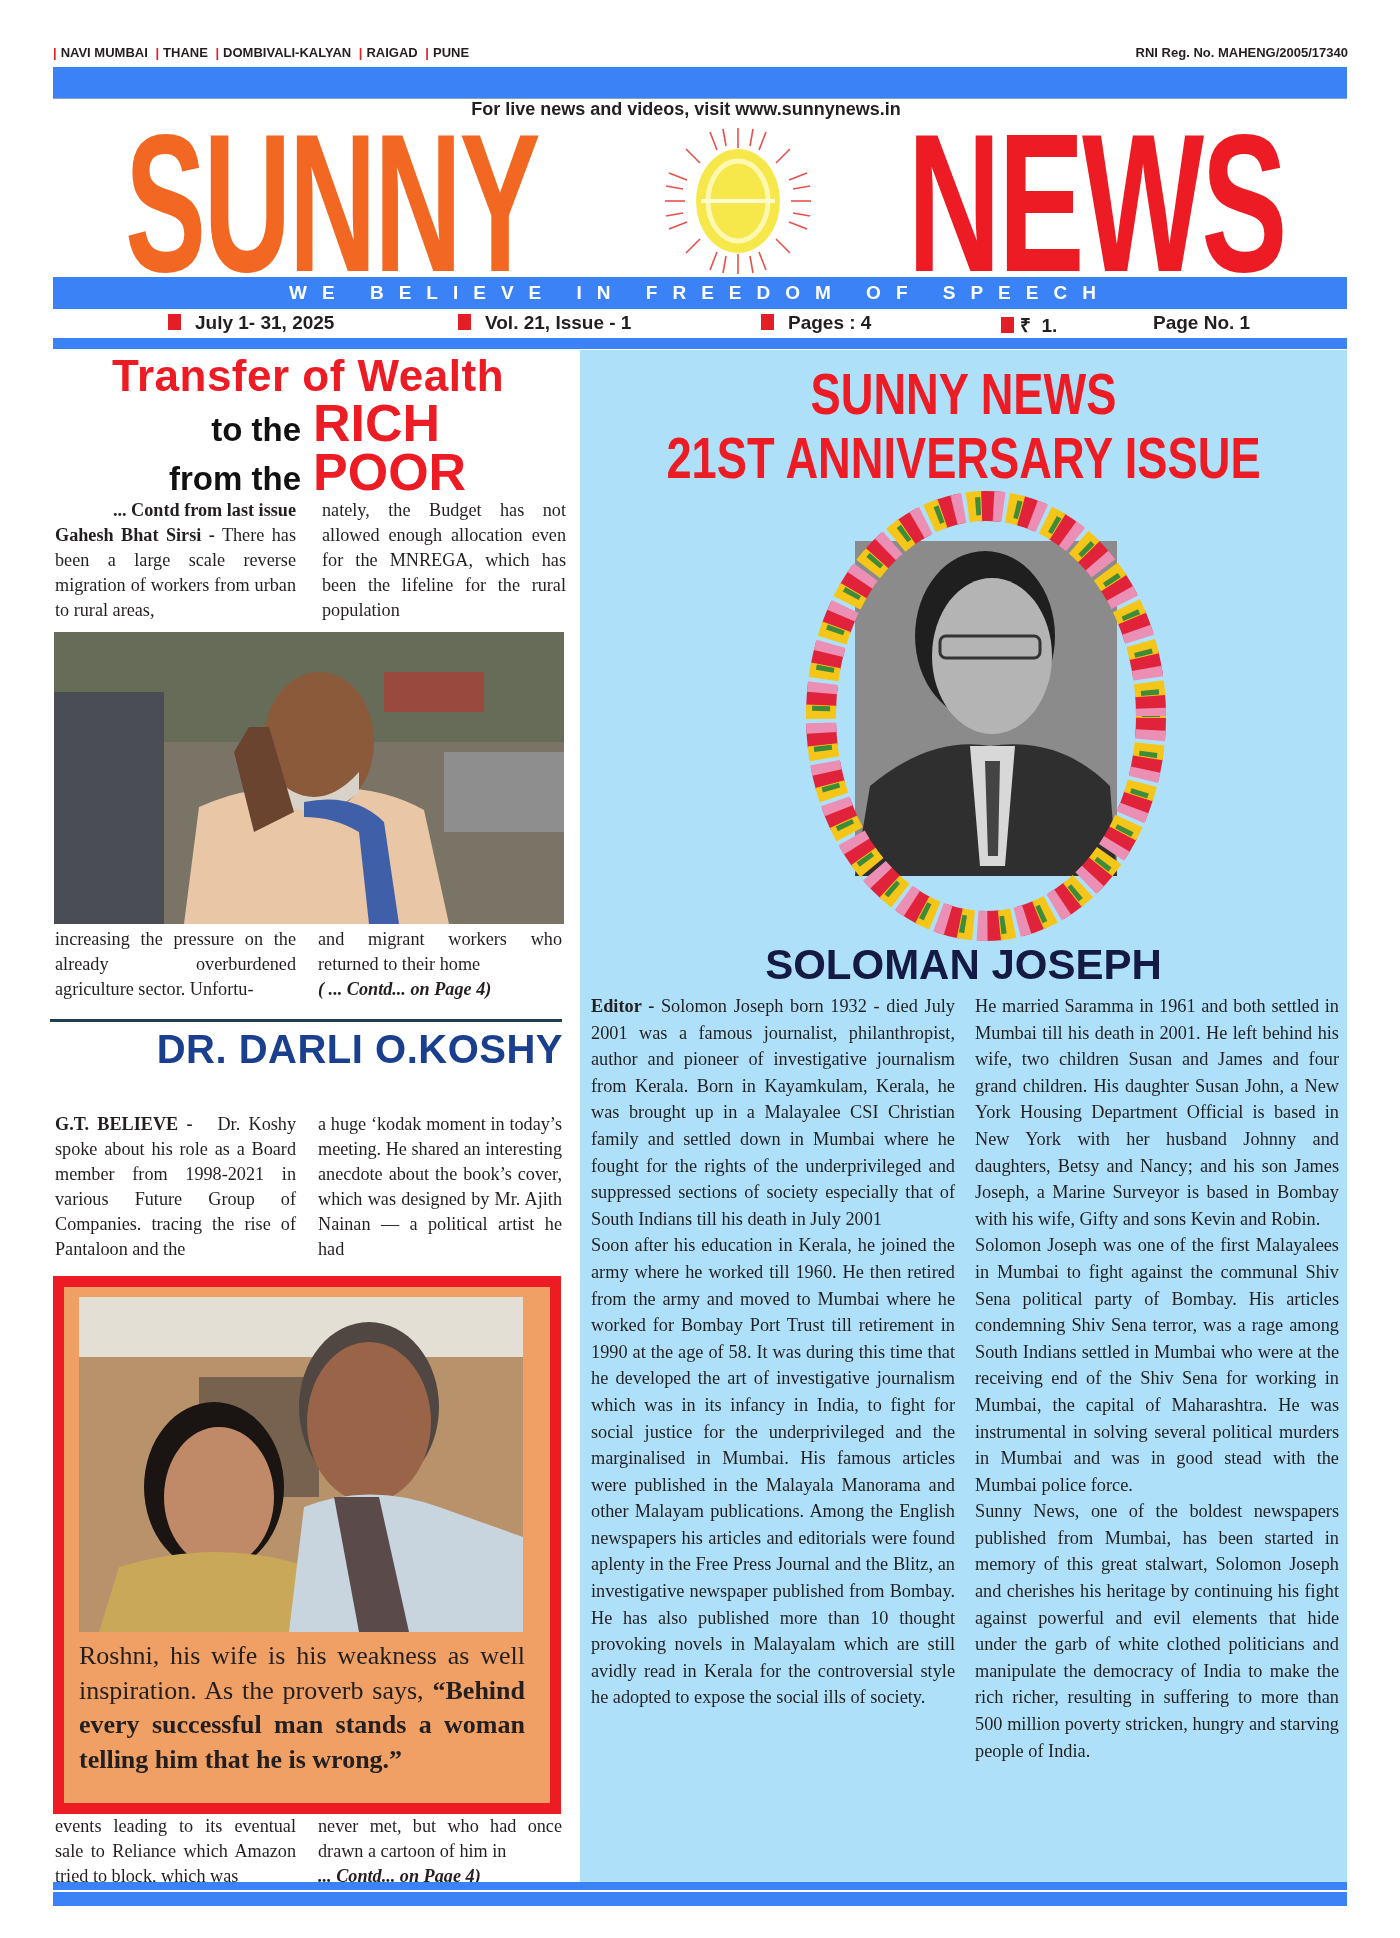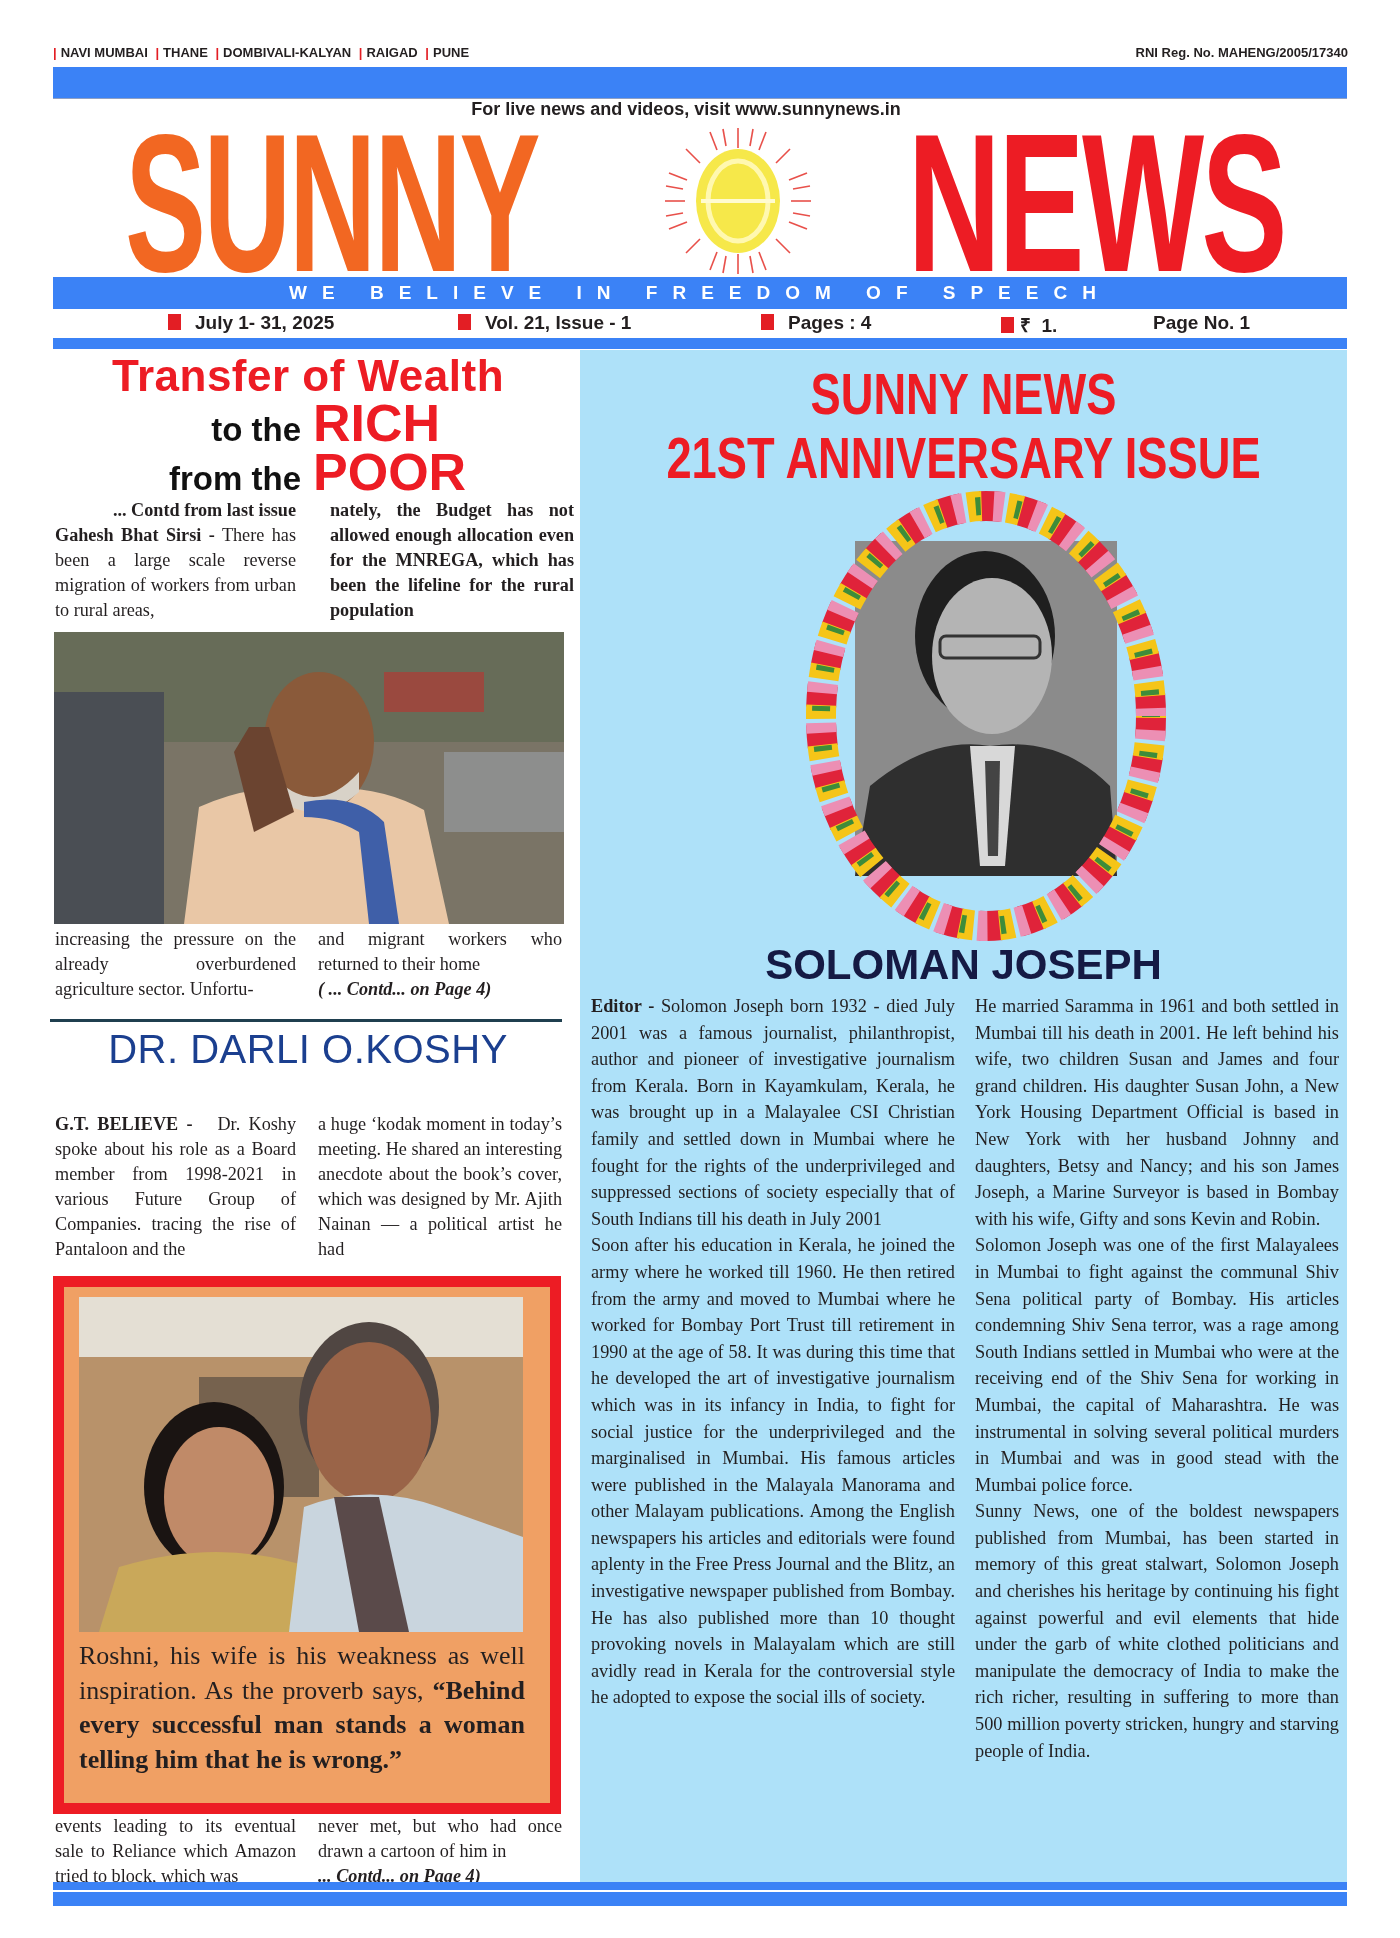--- a/index.html
+++ b/index.html
@@ -36,21 +36,21 @@
   .h1 .red { color: #ed1c24; font-size: 52px; font-weight: bold; line-height: 46px; }
 
   .col { position: absolute; font-size: 18.2px; line-height: 25px; text-align: justify; }
   .col p { text-align: justify; text-align-last: auto; }
   .bold { font-weight: bold; }
   .ital { font-style: italic; font-weight: bold; }
 
   .photo1 { left: 54px; top: 632px; width: 510px; height: 292px; overflow: hidden; background: linear-gradient(180deg,#6f6a5c 0%,#8a7c66 40%,#7c7466 100%); }
 
   .divider { left: 50px; top: 1019px; width: 512px; height: 3px; background: #1f3f4f; }
-  .h2 { left: 53px; top: 1027px; width: 510px; text-align: center; color: #1b3f8f; font-family: "Liberation Sans", sans-serif; font-weight: normal; }
+  .h2 { left: 53px; top: 1027px; width: 510px; text-align: right; color: #1b3f8f; font-family: "Liberation Sans", sans-serif; font-weight: bold; }
   .h2 .a { display: block; font-size: 40px; line-height: 44px; letter-spacing: 0.5px; }
   .h2 .b { display: block; font-size: 26px; line-height: 30px; letter-spacing: 0.5px; }
 
   .quotebox { left: 53px; top: 1276px; width: 508px; height: 538px; background: #ed1c24; padding: 11px; }
   .quotebox-inner { width: 100%; height: 100%; background: #f0a064; position: relative; }
   .photo2 { position: absolute; left: 15px; top: 10px; width: 444px; height: 335px; overflow: hidden; background: linear-gradient(180deg,#d9d4c8 0%,#b89772 30%,#b9926b 100%); }
   .quote { position: absolute; left: 15px; top: 352px; width: 446px; font-size: 26px; line-height: 34.5px; text-align: justify; color: #231f20; }
 
   
   .panel { left: 580px; top: 350px; width: 767px; height: 1532px; background: #aee1f9; }
@@ -133,21 +133,21 @@
   <div class="row">
     <span class="blk">from the</span>
     <span class="red">POOR</span>
   </div>
 </div>
 
 <div class="col" style="left:55px; top:498px; width:241px;">
   <p style="text-align:right;" class="bold">... Contd from last issue</p>
   <p><span class="bold">Gahesh Bhat Sirsi -</span> <span>There has been a large scale reverse migration of workers from urban to rural areas,</span></p>
 </div>
-<div class="col" style="left:330px; top:498px; width:244px;font-weight:bold;">
+<div class="col" style="left:322px; top:498px; width:244px;">
   <p>nately, the Budget has not allowed enough allocation even for the MNREGA, which has been the lifeline for the rural population</p>
 </div>
 
 <div class="abs photo1" title="Elderly man with scarf talking on mobile phone on a city street">
   <svg width="510" height="292" viewBox="0 0 510 292">
     <rect width="510" height="292" fill="#7a7466"></rect>
     <rect x="0" y="0" width="510" height="110" fill="#5f6a52" opacity="0.7"></rect>
     <rect x="330" y="40" width="100" height="40" fill="#a8413a" opacity="0.8"></rect>
     <rect x="0" y="60" width="110" height="232" fill="#4a4e54"></rect>
     <rect x="390" y="120" width="120" height="80" fill="#9aa0a6" opacity="0.6"></rect>

